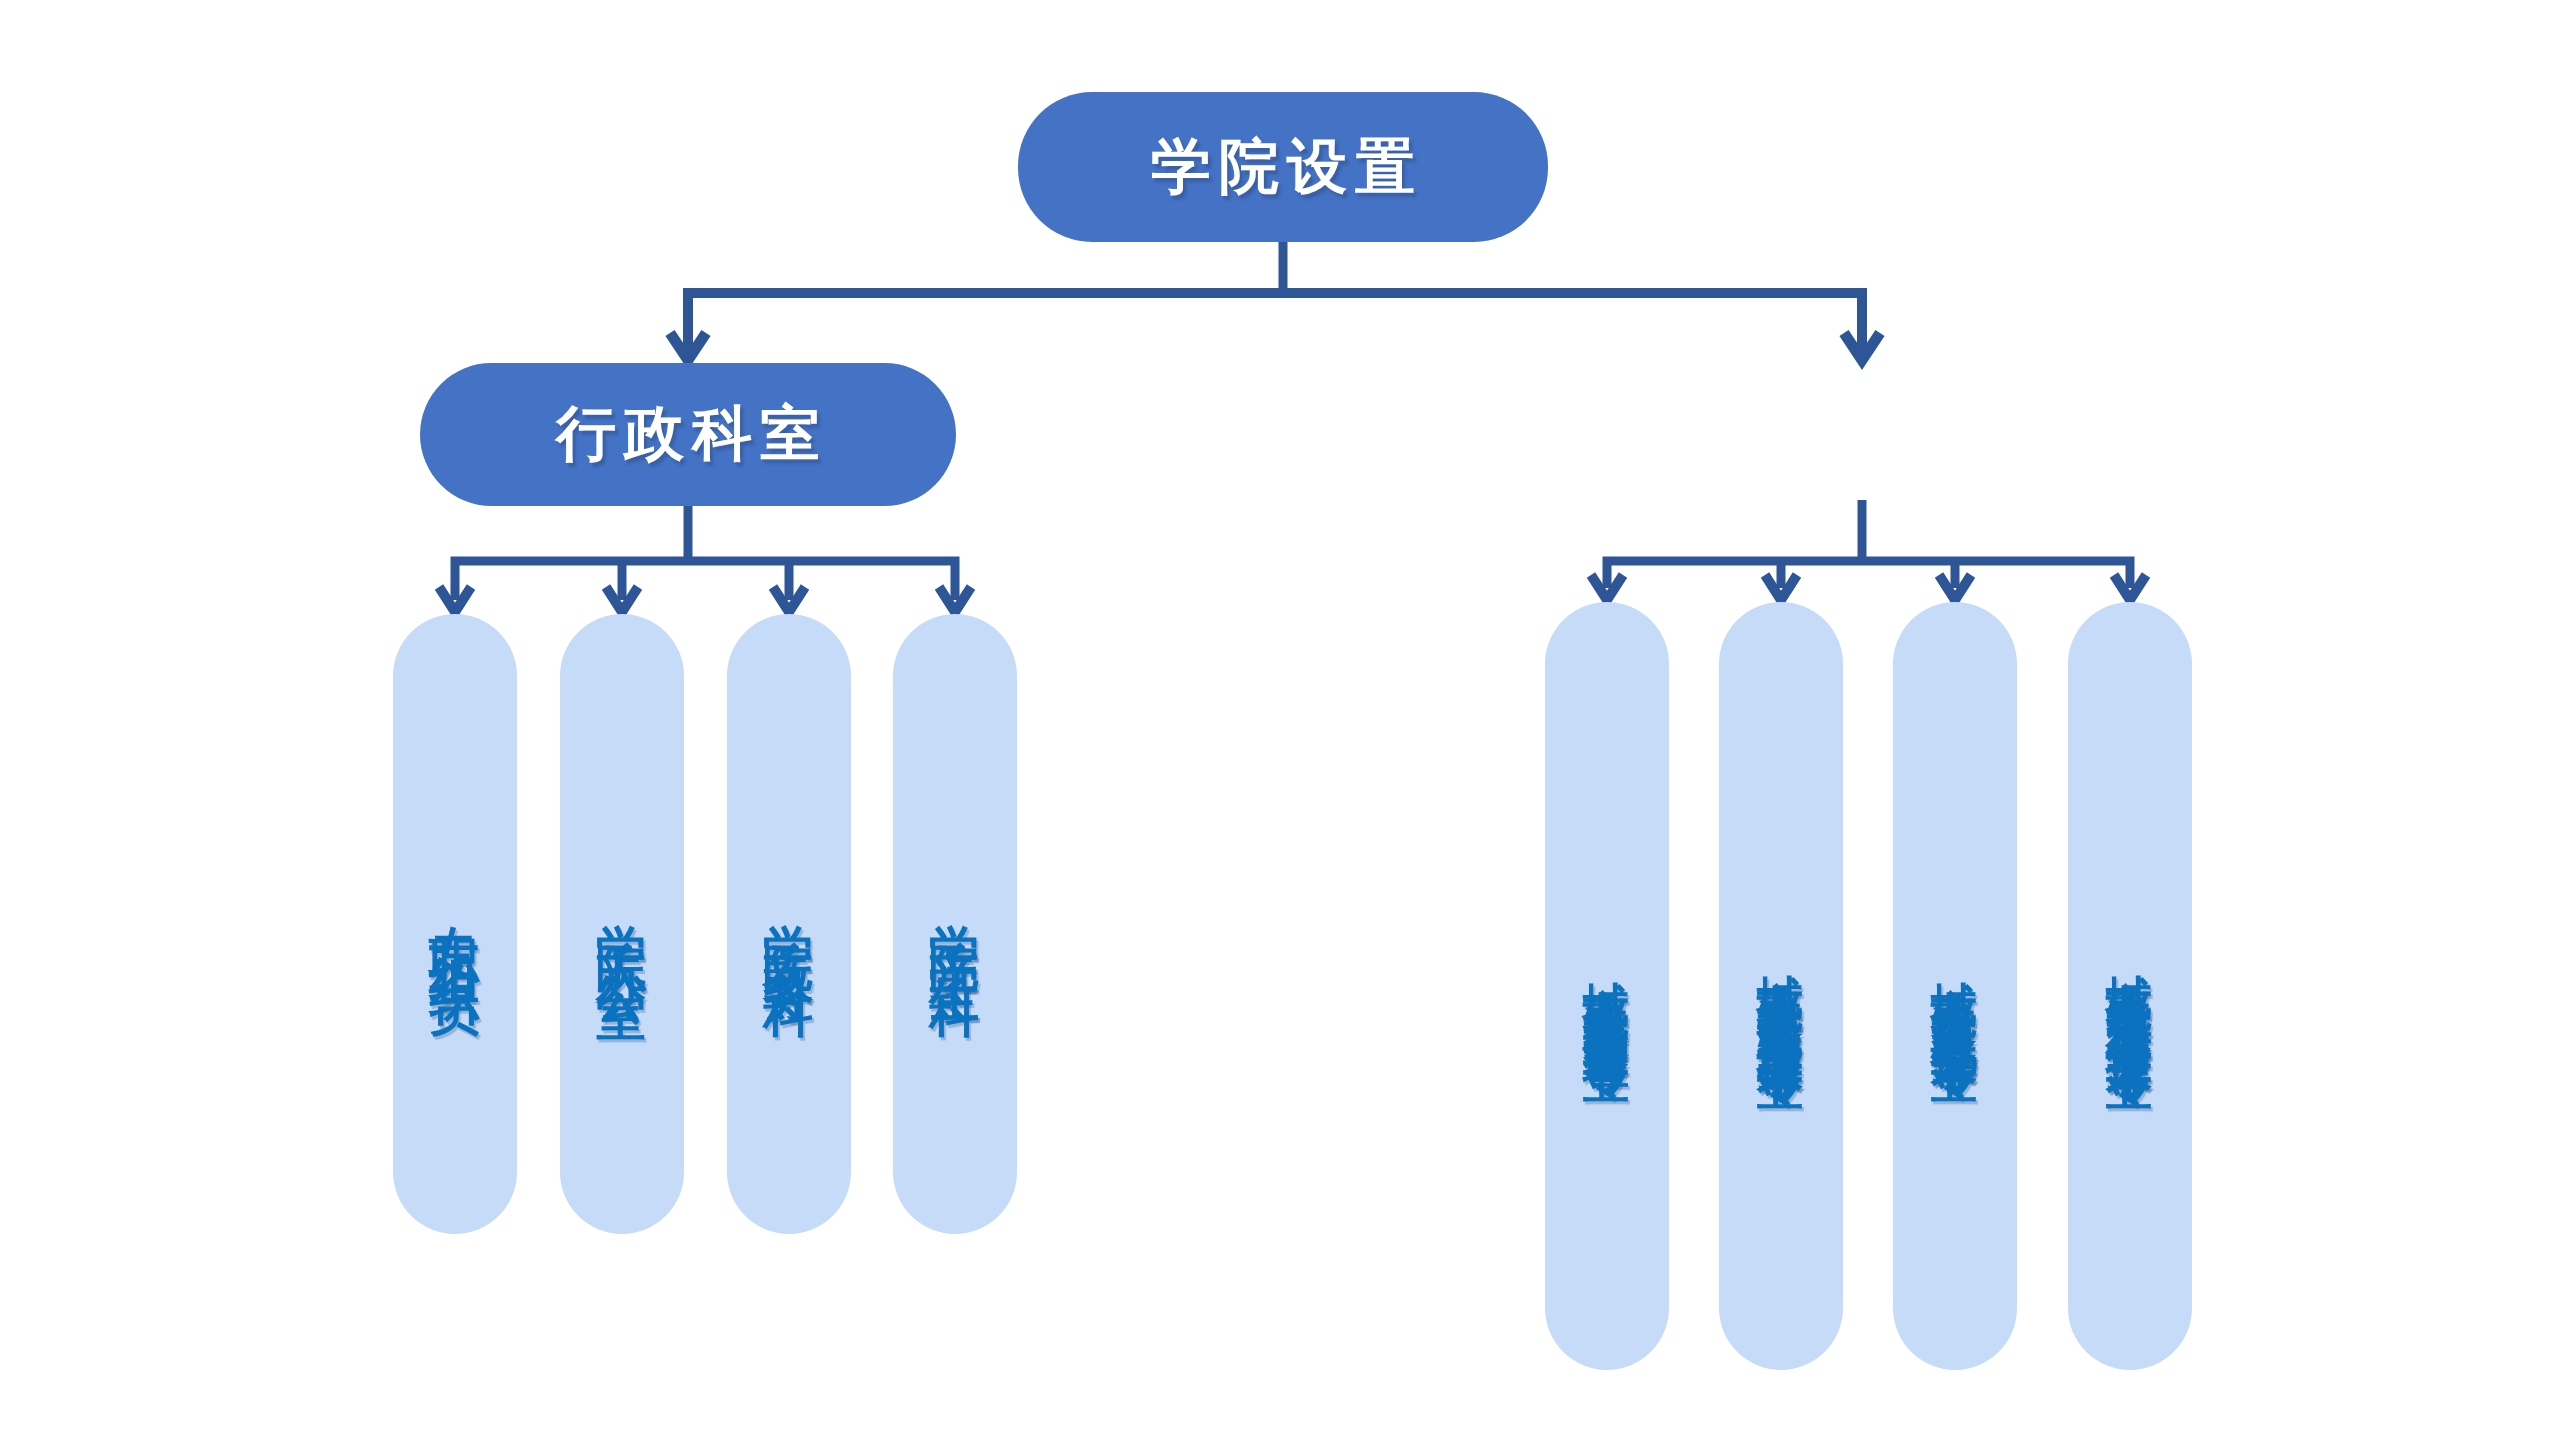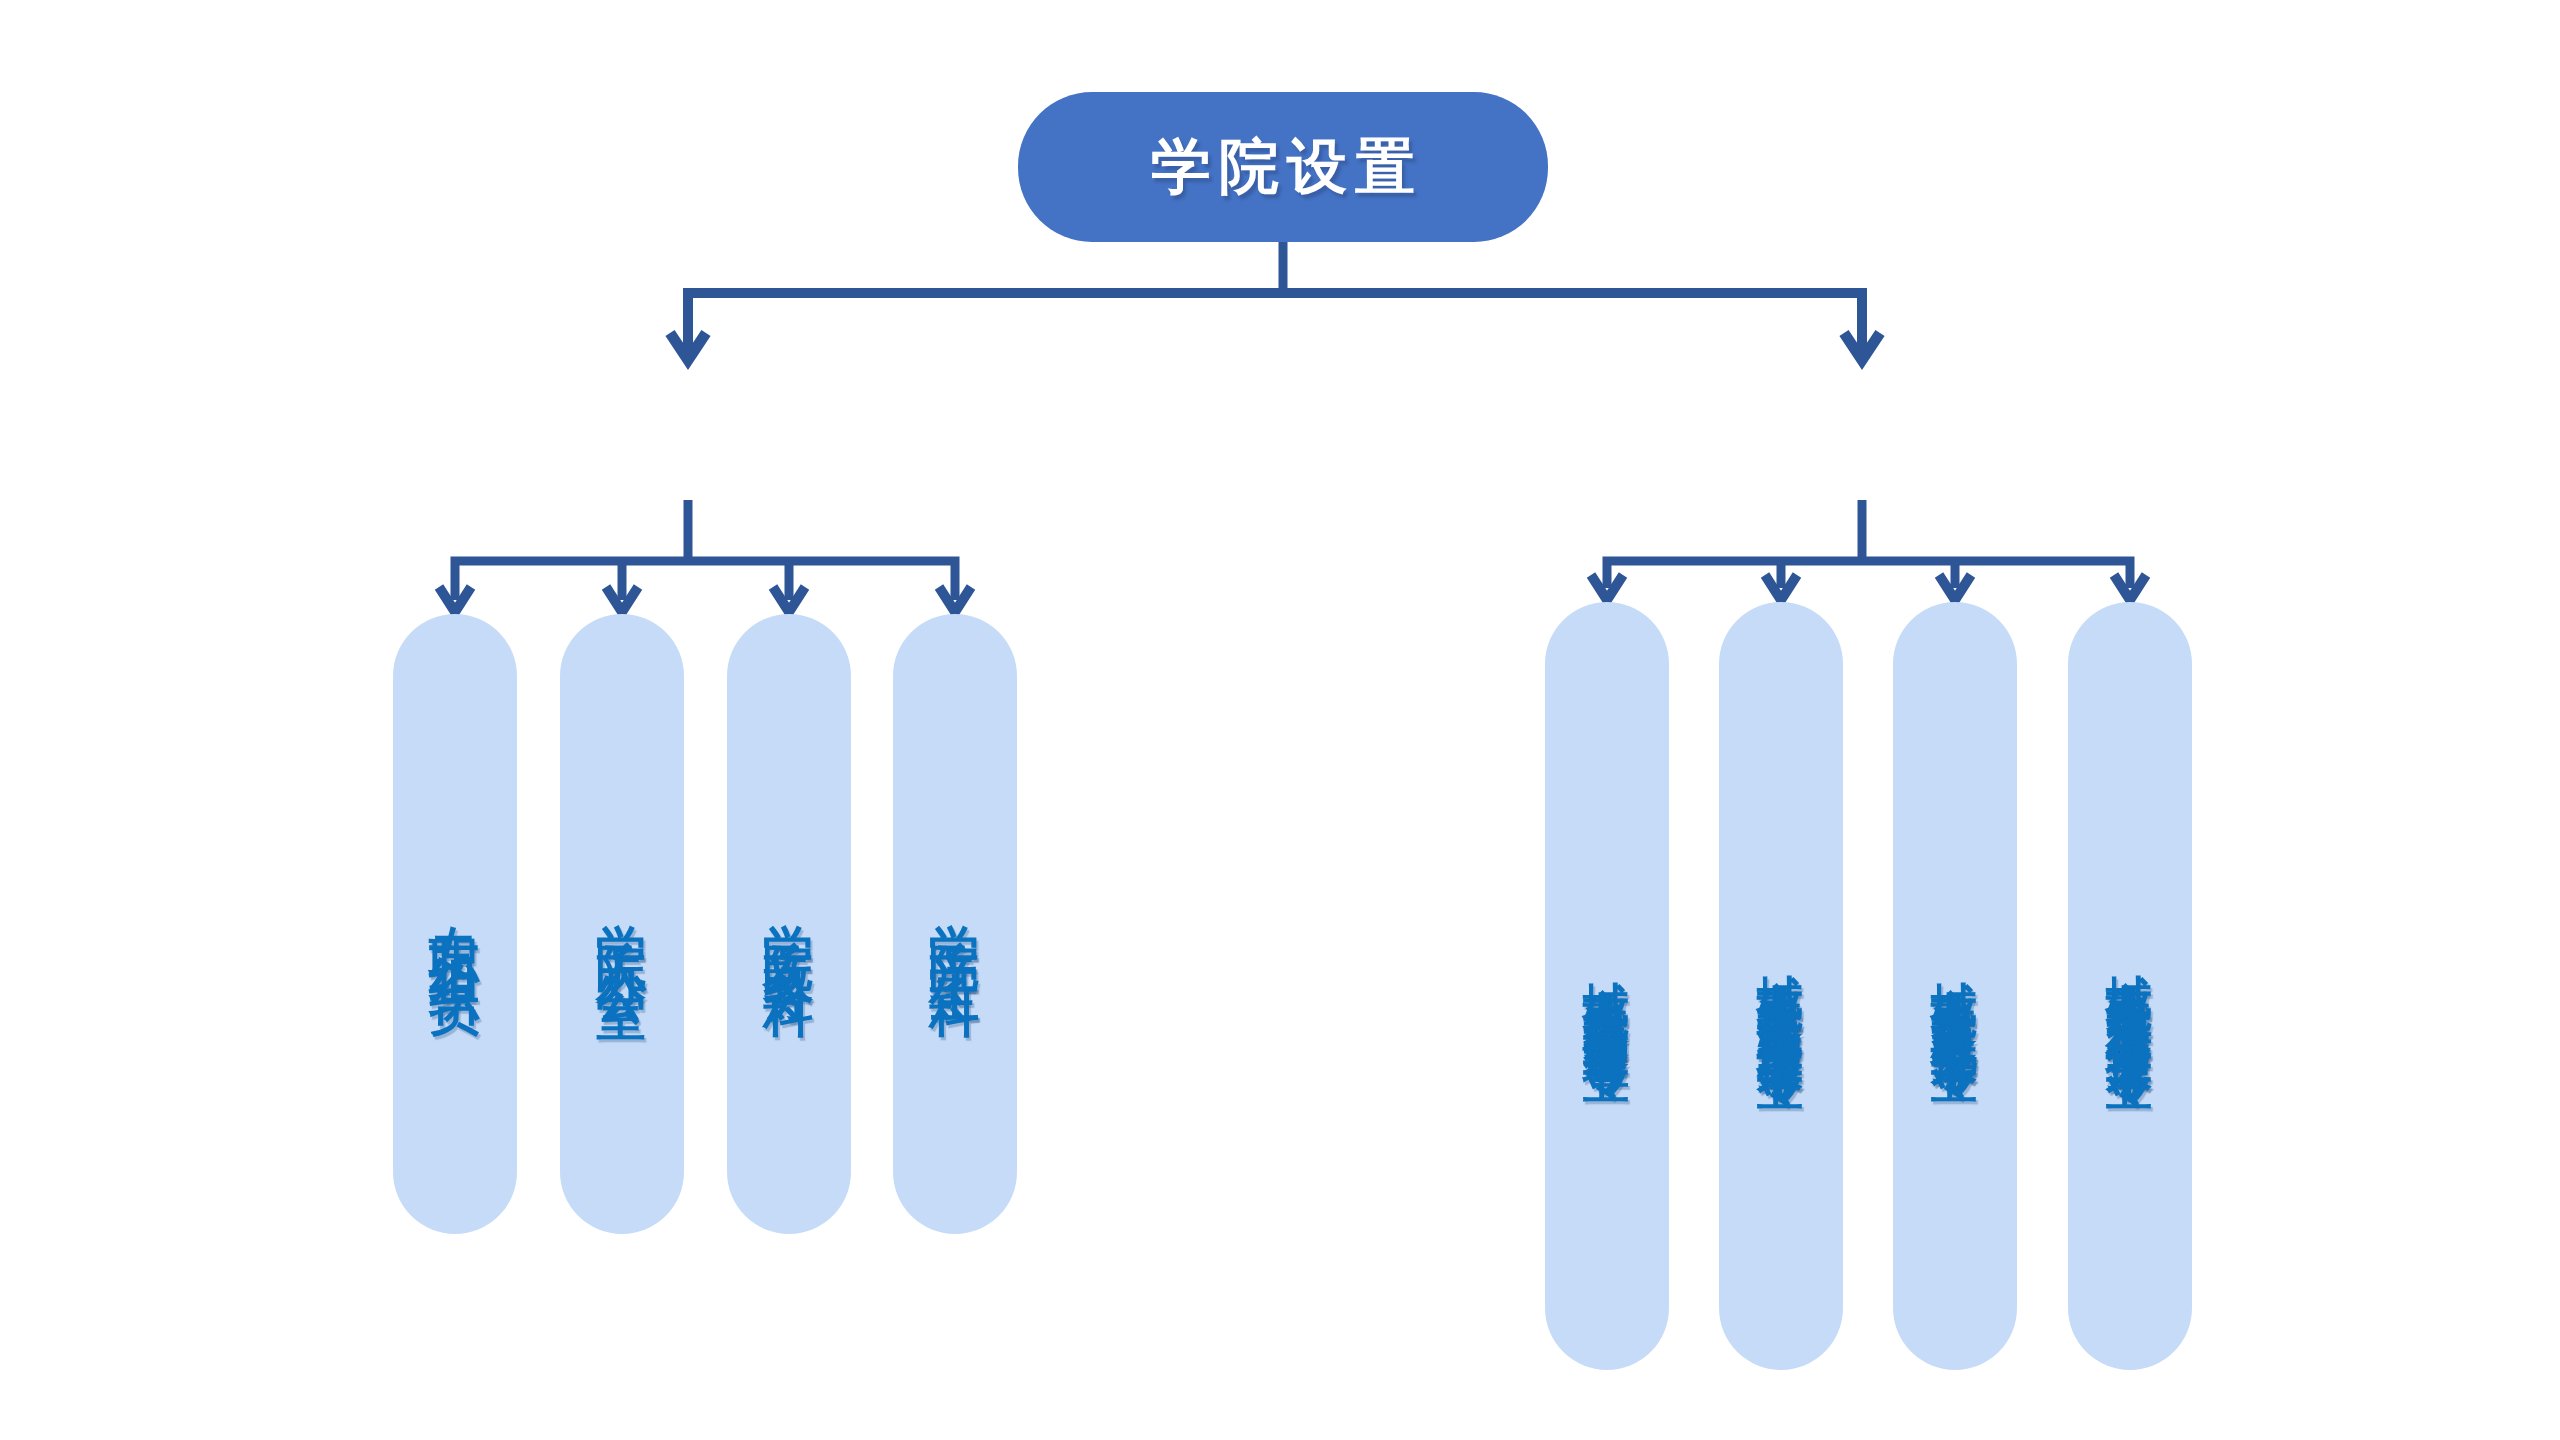--- a/index.html
+++ b/index.html
@@ -84,20 +84,23 @@
     <path d="M1591 575 L1607 600 L1623 575" stroke-width="10"></path>
     <path d="M1765 575 L1781 600 L1797 575" stroke-width="10"></path>
     <path d="M1939 575 L1955 600 L1971 575" stroke-width="10"></path>
     <path d="M2114 575 L2130 600 L2146 575" stroke-width="10"></path>
   </svg>
 
   <div class="node" style="left:1018px;top:92px;width:530px;height:150px;">
     <span class="node-label">学院设置</span>
   </div>
 
+  <div class="node" style="left:420px;top:363px;width:536px;height:143px;">
+    <span class="node-label">行政科室</span>
+  </div>
 
   <div class="leaf small" style="left:393px;top:614px;width:124px;height:620px;">
     <span class="leaf-label">专职组织员</span>
   </div>
   <div class="leaf small" style="left:560px;top:614px;width:124px;height:620px;">
     <span class="leaf-label">学院办公室</span>
   </div>
   <div class="leaf small" style="left:727px;top:614px;width:124px;height:620px;">
     <span class="leaf-label">学院教务科</span>
   </div>

